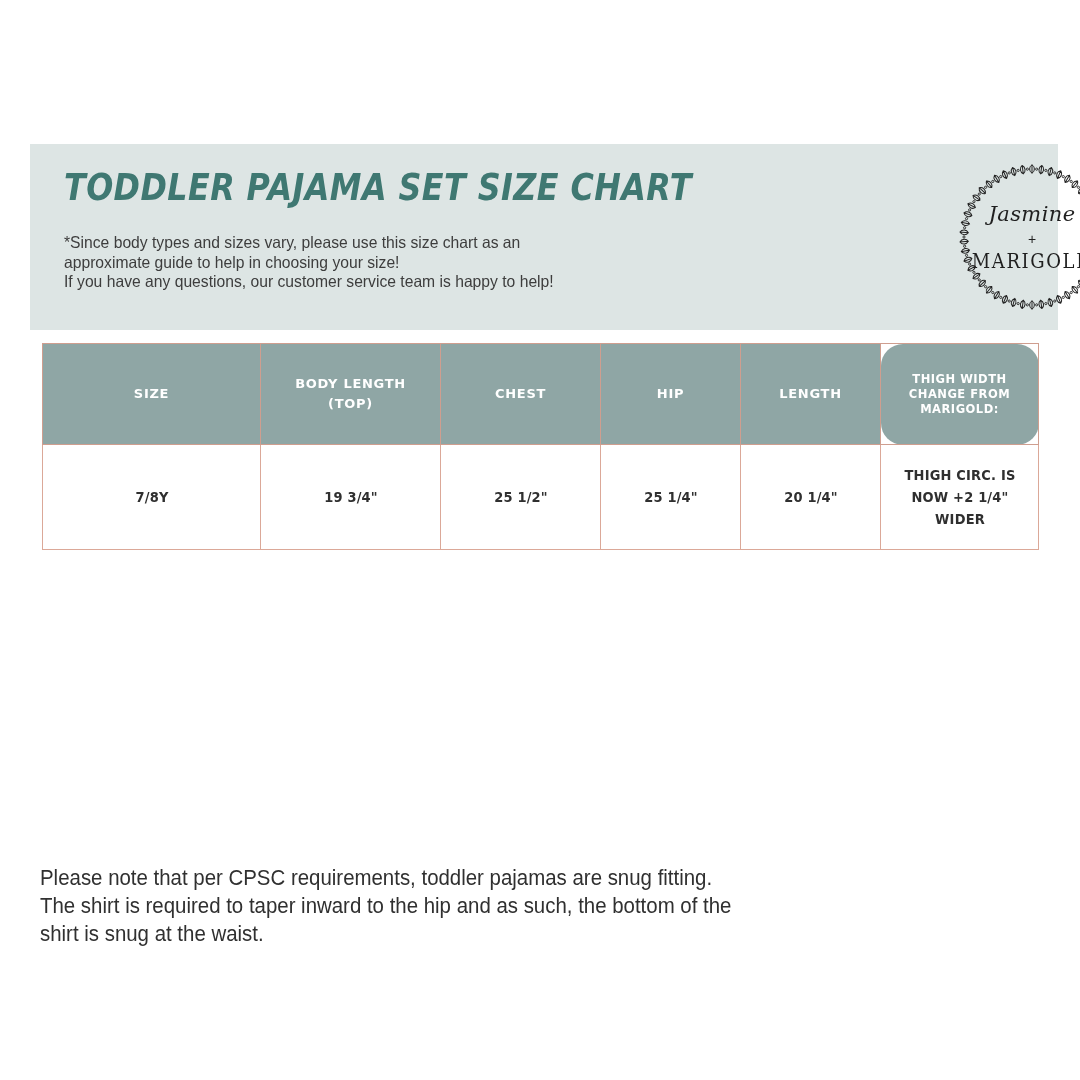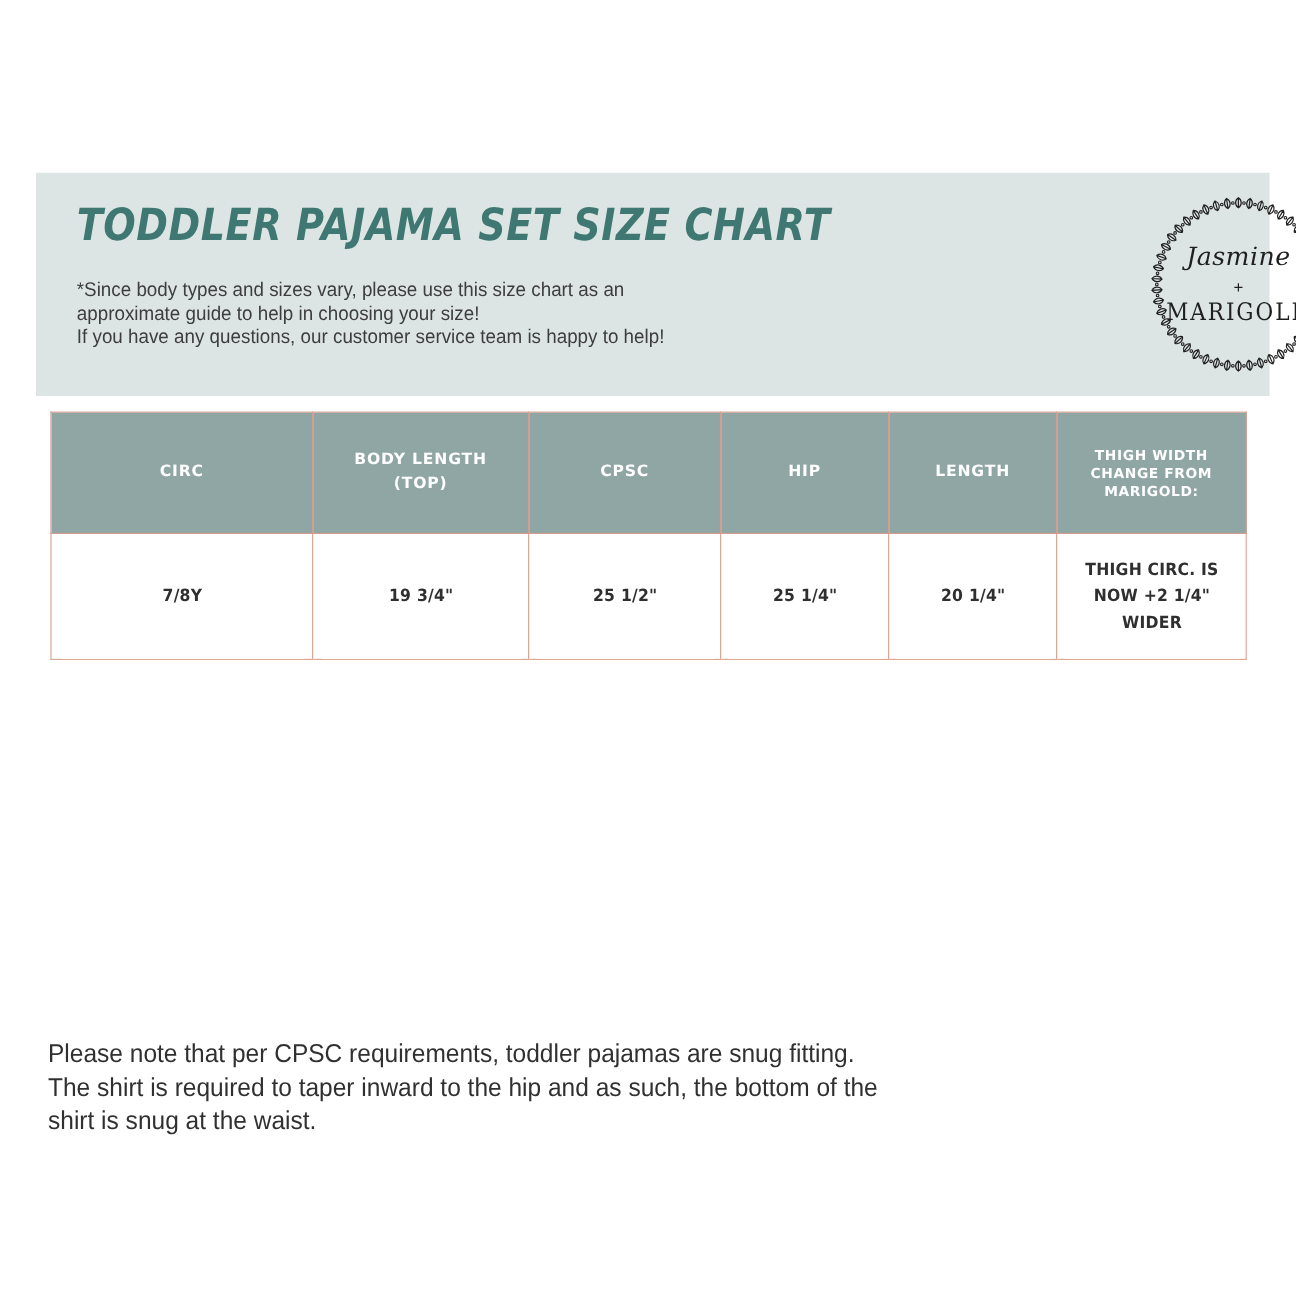--- a/index.html
+++ b/index.html
@@ -132,20 +132,21 @@
     font-size: 13px;
     font-weight: 700;
     letter-spacing: 0.7px;
     line-height: 20px;
     border-color: #cf9e8f;
   }
   .size-table thead th.small {
     font-size: 11.5px;
     line-height: 15px;
     letter-spacing: 0.5px;
+    border-radius: 22px;
   }
 
   .size-table tbody td {
     height: 62px;
     font-family: "DejaVu Sans", sans-serif;
     font-size: 14px;
     font-weight: 700;
     color: #2f2f2f;
     letter-spacing: 0.2px;
     transform: scaleX(0.93);
@@ -311,28 +312,28 @@
       <col class="c1">
         <col class="c2">
         <col class="c3">
         <col class="c4">
         <col class="c5">
         <col class="c6">
     </colgroup>
     <thead>
       <tr>
         <th>
-          <span>CIRC</span>
+          <span>SIZE</span>
         </th>
         <th>
           <span>BODY LENGTH</span><br>
           <span>(TOP)</span>
         </th>
         <th>
-          <span>CPSC</span>
+          <span>CHEST</span>
         </th>
         <th>
           <span>HIP</span>
         </th>
         <th>
           <span>LENGTH</span>
         </th>
         <th class="small">
           <span>THIGH WIDTH</span><br>
           <span>CHANGE FROM</span><br>

